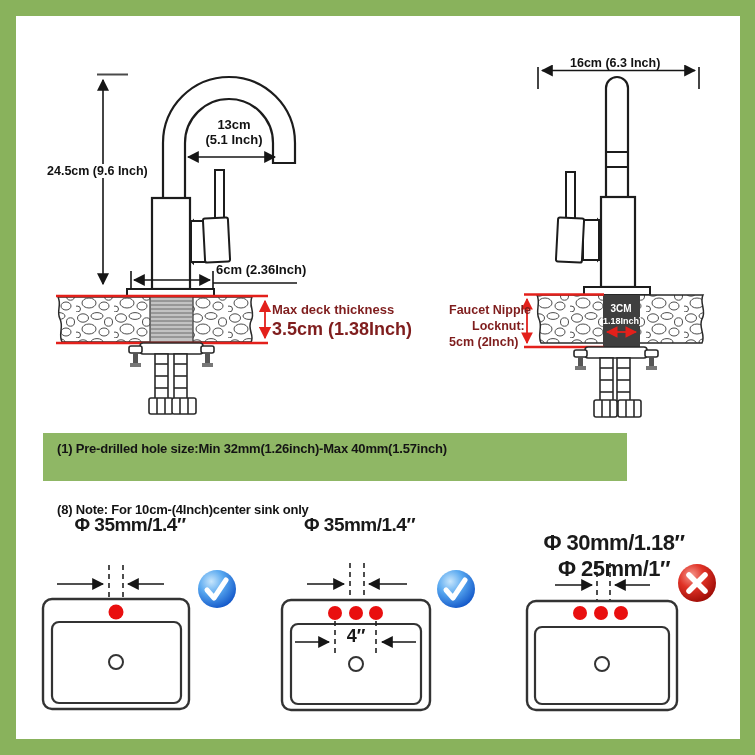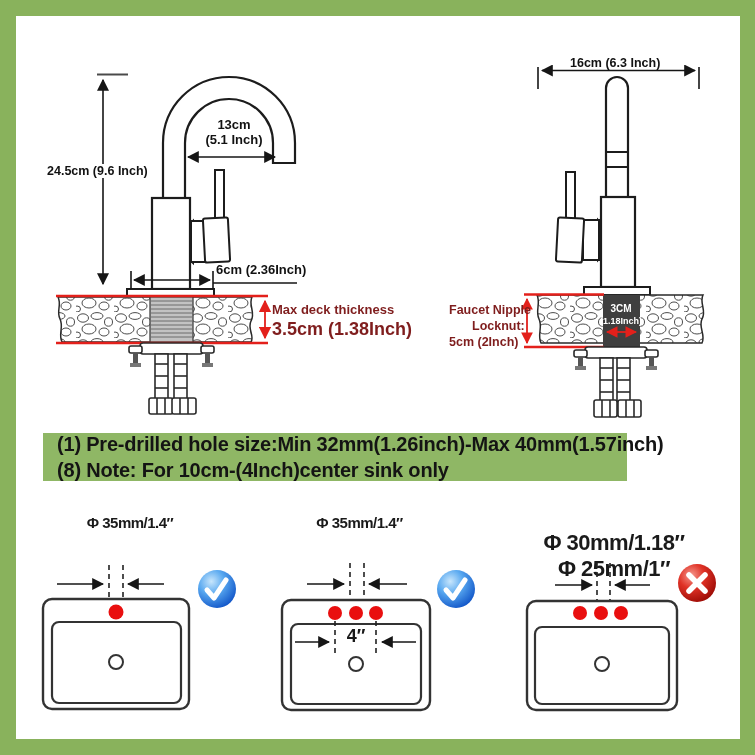--- a/index.html
+++ b/index.html
@@ -7,22 +7,22 @@
          font-family:"Liberation Sans",sans-serif;}
   #canvas{position:absolute;left:16px;top:16px;right:15px;bottom:16px;background:#ffffff;}
   .abs{position:absolute;}
   .dim-label{position:absolute;font-weight:bold;font-size:13px;line-height:1.12;color:#121212;white-space:nowrap;}
   .dim-label.small{font-size:12.5px;}
   .red-label{position:absolute;font-weight:bold;font-size:12.5px;line-height:1.3;color:#7f1d1d;white-space:nowrap;}
   .center{text-align:center;}
   .whitebg{background:#fff;padding:0 2px;}
   .note-band{position:absolute;left:43px;top:433px;width:584px;height:48px;background:#8FB765;
              display:flex;flex-direction:column;justify-content:center;gap:3px;padding-left:14px;box-sizing:border-box;}
-  .note-line{font-weight:bold;font-size:20px;color:#141414;white-space:nowrap;letter-spacing:-0.2px;}
-  .sink-label{position:absolute;font-weight:bold;font-size:15px;color:#1a1a1a;text-align:center;white-space:nowrap;letter-spacing:-0.5px;}
+  .note-line{font-weight:bold;font-size:13px;color:#141414;white-space:nowrap;letter-spacing:-0.2px;margin-top:43px;}
+  .sink-label{position:absolute;font-weight:bold;font-size:19px;color:#1a1a1a;text-align:center;white-space:nowrap;letter-spacing:-0.5px;}
   .sink-label.two-line{font-size:22px;line-height:1.2;}
   .spacing-label{position:absolute;font-weight:bold;font-size:18px;color:#1a1a1a;text-align:center;}
   .nipple-dim{position:absolute;left:599px;top:303px;width:44px;text-align:center;color:#ffffff;
               font-weight:bold;font-size:10px;line-height:1.25;}
   .nipple-dim .l2{font-size:9px;}
   svg{display:block;}
 </style>
 </head>
 <body>
 

